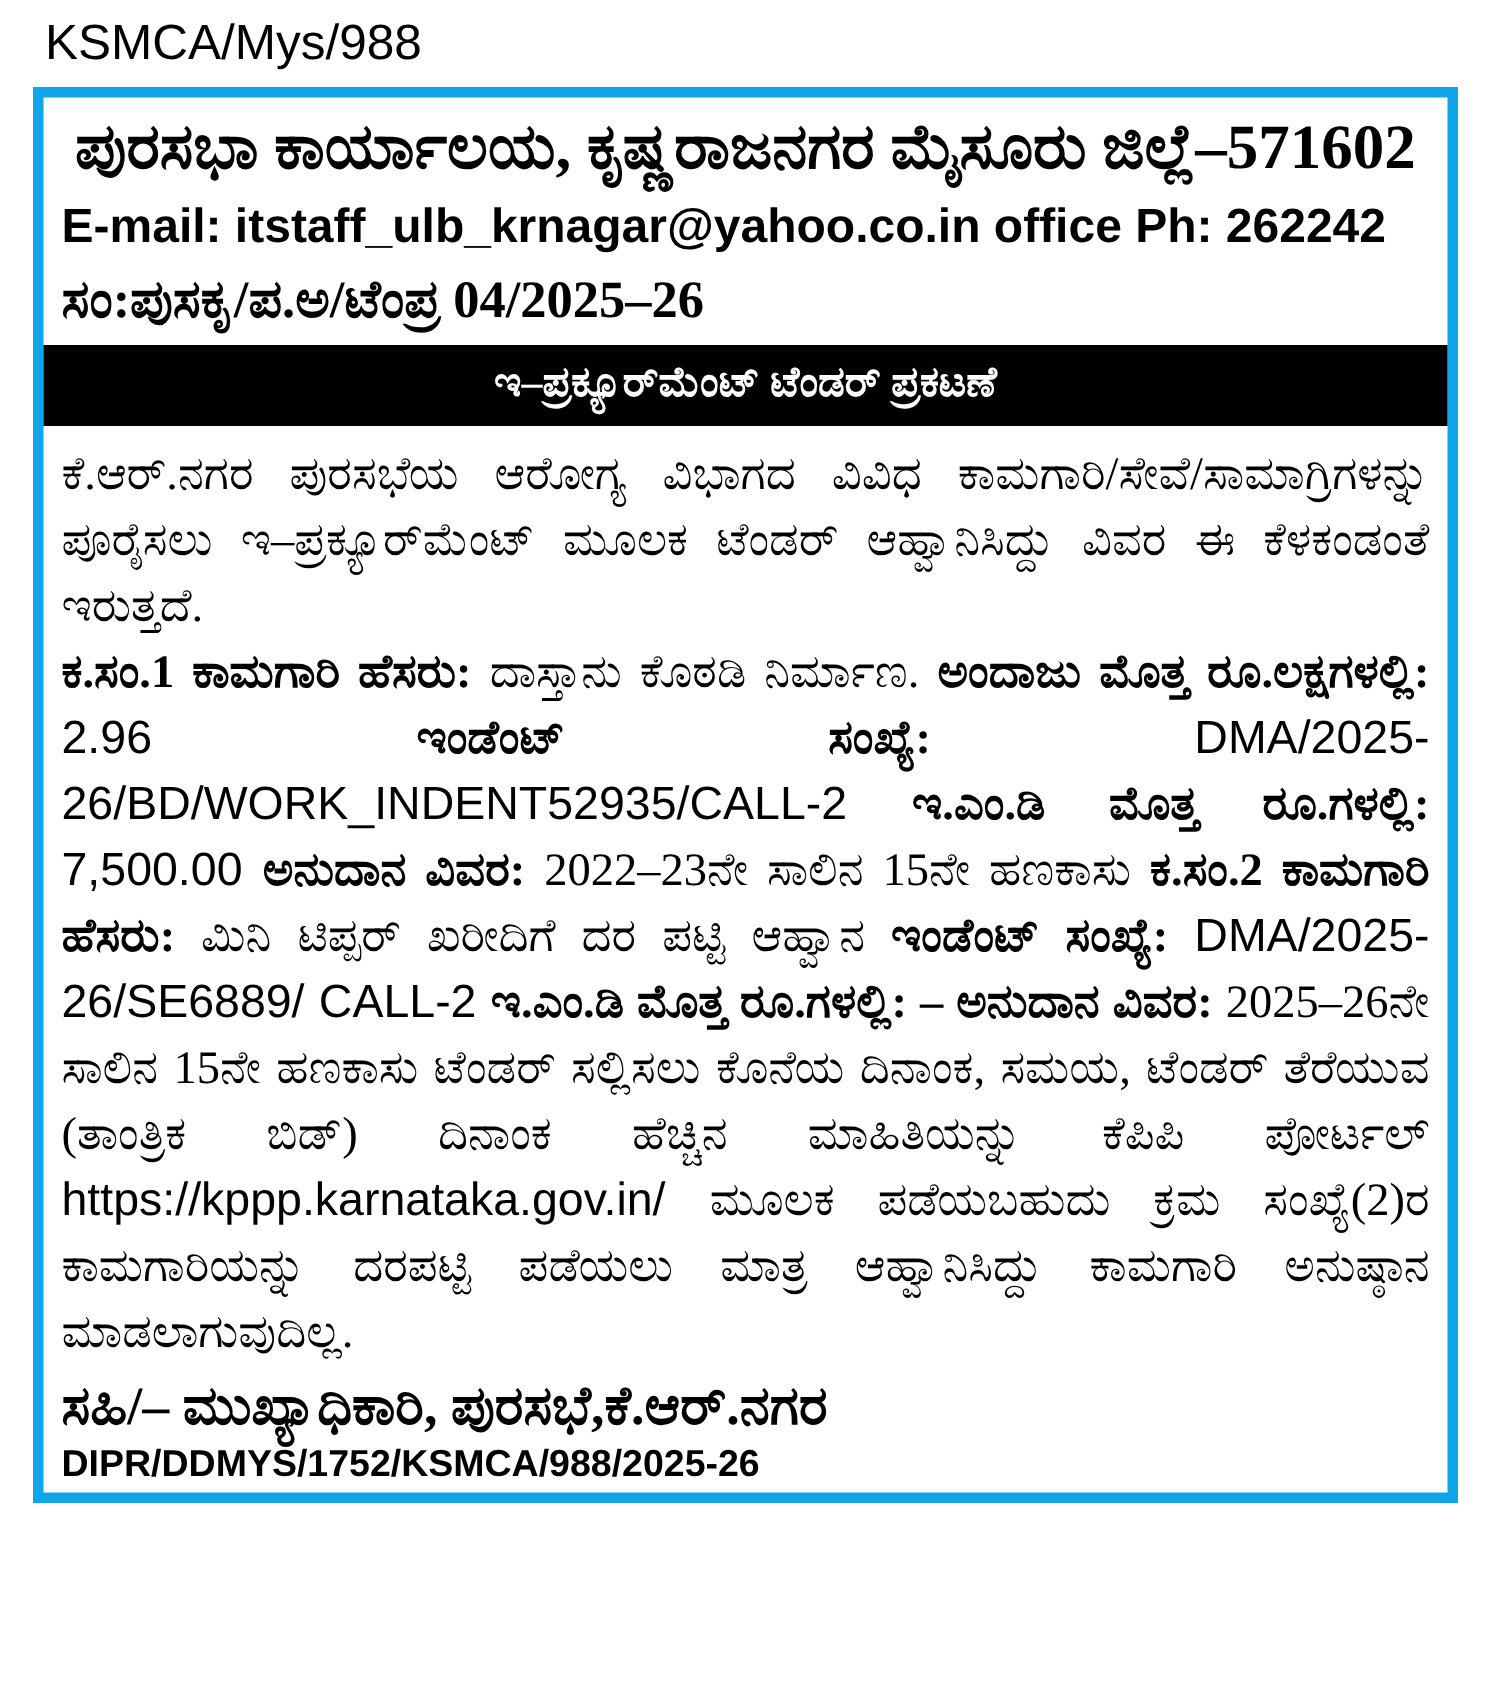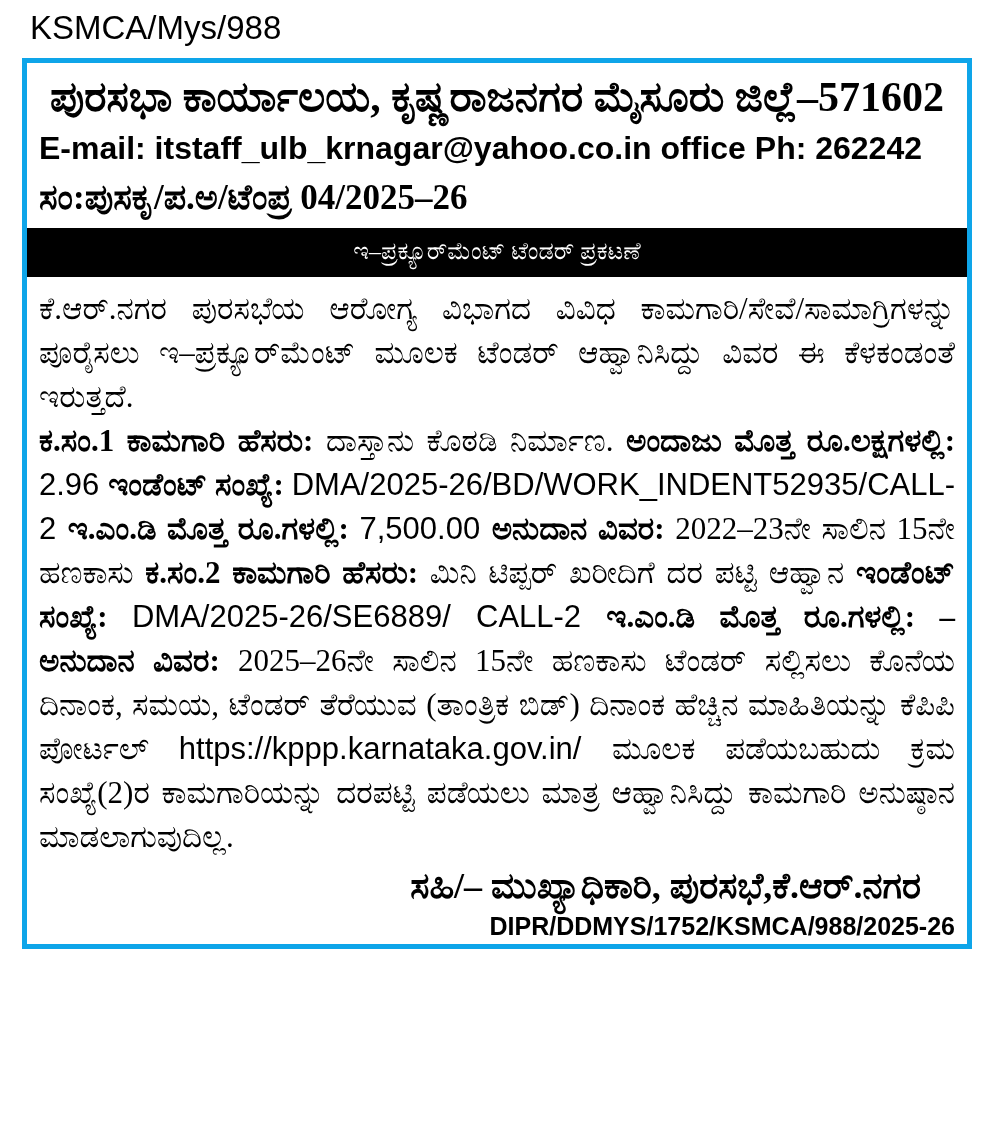--- a/index.html
+++ b/index.html
@@ -20,21 +20,21 @@
     justify-content: space-between;
     align-items: baseline;
     padding: 10px 30px 4px 30px;
     font-family: "Liberation Sans", sans-serif;
     font-size: 33px;
     line-height: 1.1;
     flex-direction: column;
   }
   .notice-box {
     margin: 8px 22px 0 22px;
-    border: 5px solid #0ea5e9;
+    border: 7px solid #0ea5e9;
     padding: 0 12px;
     background: #ffffff;
   }
   .office-title {
     font-family: "Liberation Serif", serif;
     font-weight: bold;
     font-size: 42px;
     text-align: center;
     margin: 8px 0 2px 0;
     line-height: 1.25;
@@ -54,53 +54,51 @@
     align-items: baseline;
     font-family: "Liberation Serif", serif;
     font-weight: bold;
     font-size: 35px;
     margin: 8px 0 8px 0;
     line-height: 1.25;
   }
   .title-bar {
     background: #000000;
     color: #ffffff;
-    font-weight: normal;
-    font-size: 24px;
+    font-weight: bold;
+    font-size: 28px;
     text-align: center;
     padding: 10px 0 12px 0;
     margin: 0 -12px;
     line-height: 1.15;
   }
   .body-text {
     font-size: 31px;
     line-height: 1.42;
     text-align: justify;
     margin: 10px 0 0 0;
   }
   .body-text p {
     margin: 0;
   }
   .b { font-weight: bold; }
   .sans { font-family: "Liberation Sans", sans-serif; }
   .signature {
     font-weight: bold;
     font-size: 36px;
-    text-align: right;
     padding-right: 34px;
     margin-top: 6px;
     line-height: 1.2;
   }
   .footer-code {
     font-family: "Liberation Sans", sans-serif;
     font-weight: bold;
     font-size: 25px;
     margin: 4px 0 4px 0;
     line-height: 1.1;
-    text-align: right;
   }
 </style>
 </head>
 <body>
 
 <div class="top-row">
   <span>KSMCA/Mys/988</span>
 </div>
 
 <div class="notice-box">

